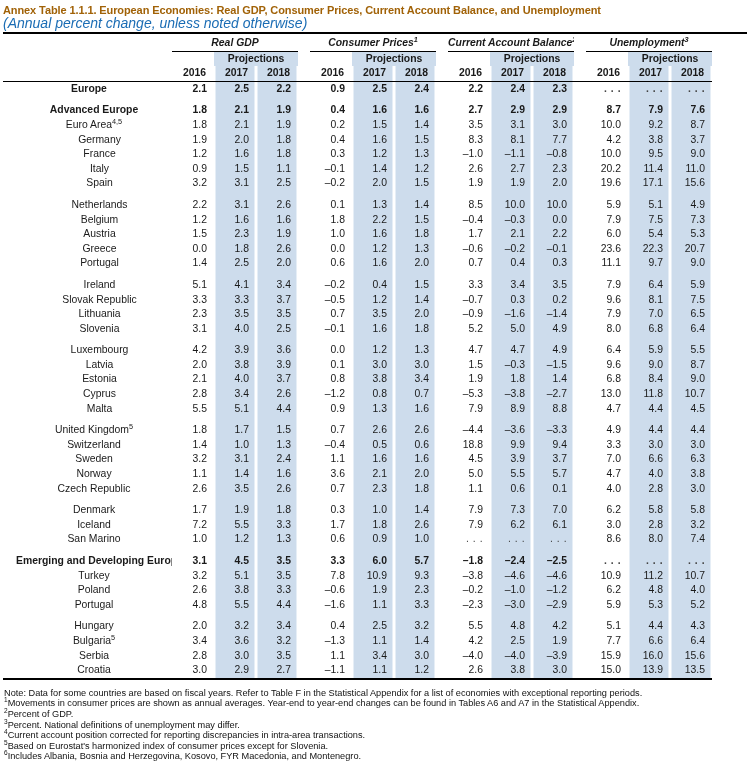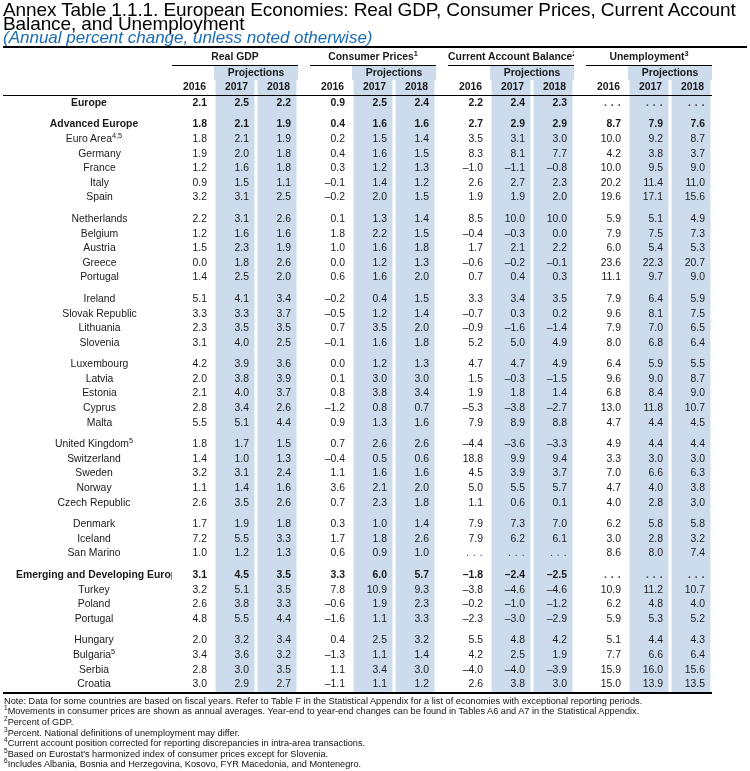--- a/index.html
+++ b/index.html
@@ -1,48 +1,48 @@
 <!DOCTYPE html>
 <html><head>
 <meta charset="utf-8">
 <style>
   html,body { margin:0; padding:0; background:#fff; }
   body { width:750px; height:771px; overflow:hidden;
          font-family:"Liberation Sans", sans-serif; color:#1a1a1a; }
   .page { padding:3px 3px 0 3px; }
 
-  .title { color:#000000; font-weight:normal; font-size:19px; line-height:14px; letter-spacing:-0.1px; }
-  .subtitle { color:#1a6cb4; font-style:italic; font-size:17px; line-height:13px; margin-bottom:2px; }
+  .title { color:#a16207; font-weight:bold; font-size:11px; line-height:14px; letter-spacing:-0.1px; }
+  .subtitle { color:#1a6cb4; font-style:italic; font-size:14px; line-height:13px; margin-bottom:2px; }
   .top-rule { height:2px; background:#000; margin:1px 0 0 0; }
 
   table { border-collapse:collapse; table-layout:fixed; width:709px; margin:2px 0 0 0; }
   .c-lbl { width:169px; } .c-n { width:42px; } .c-sp { width:12px; }
 
   th, td { padding:0; font-size:10.4px; line-height:14.6px; font-weight:normal;
            overflow:hidden; white-space:nowrap; }
 
-  .grprow .grp { font-weight:bold; text-align:center; border-bottom:1px solid #000; }
+  .grprow .grp { font-weight:bold; text-align:center; border-bottom:1px solid #000;font-style:italic; }
   .projrow .projh { font-weight:bold; text-align:center; background:#cddcec;margin-top:28px; }
   .yrrow th { border-bottom:1px solid #000; }
   .yr { font-weight:bold; text-align:right; padding-right:8px; }
 
   .num { text-align:right; padding-right:7px; }
   .proj { background:#cddcec; box-shadow:inset 1.5px 0 0 #fff, inset -1.5px 0 0 #fff; }
   .projh.proj { box-shadow:none; }
 
   .lbl { text-align:center; padding-left:3px; }
   .ind1 { padding-left:13px; } .ind2 { padding-left:24px; }
   .b td { font-weight:bold; }
   tr.gap td { padding-top:7px; }
   tbody tr:last-child td { border-bottom:2px solid #000; }
   .dots { color:#444; letter-spacing:0.5px; }
 
   sup { font-size:7.3px; line-height:0; vertical-align:super; letter-spacing:0; }
 
-  .notes { margin:2px 0 0 1px; font-size:9.2px; line-height:10.6px; color:#111; }
+  .notes { margin:8px 0 0 1px; font-size:9.2px; line-height:10.6px; color:#111; }
   .notes p { margin:0; }
   .notes sup { font-size:6.5px; }
 </style>
 </head>
 <body>
 
 <div class="page">
 
   <div class="title">Annex Table 1.1.1. European Economies: Real GDP, Consumer Prices, Current Account Balance, and Unemployment</div>
   <div class="subtitle">(Annual percent change, unless noted otherwise)</div>

